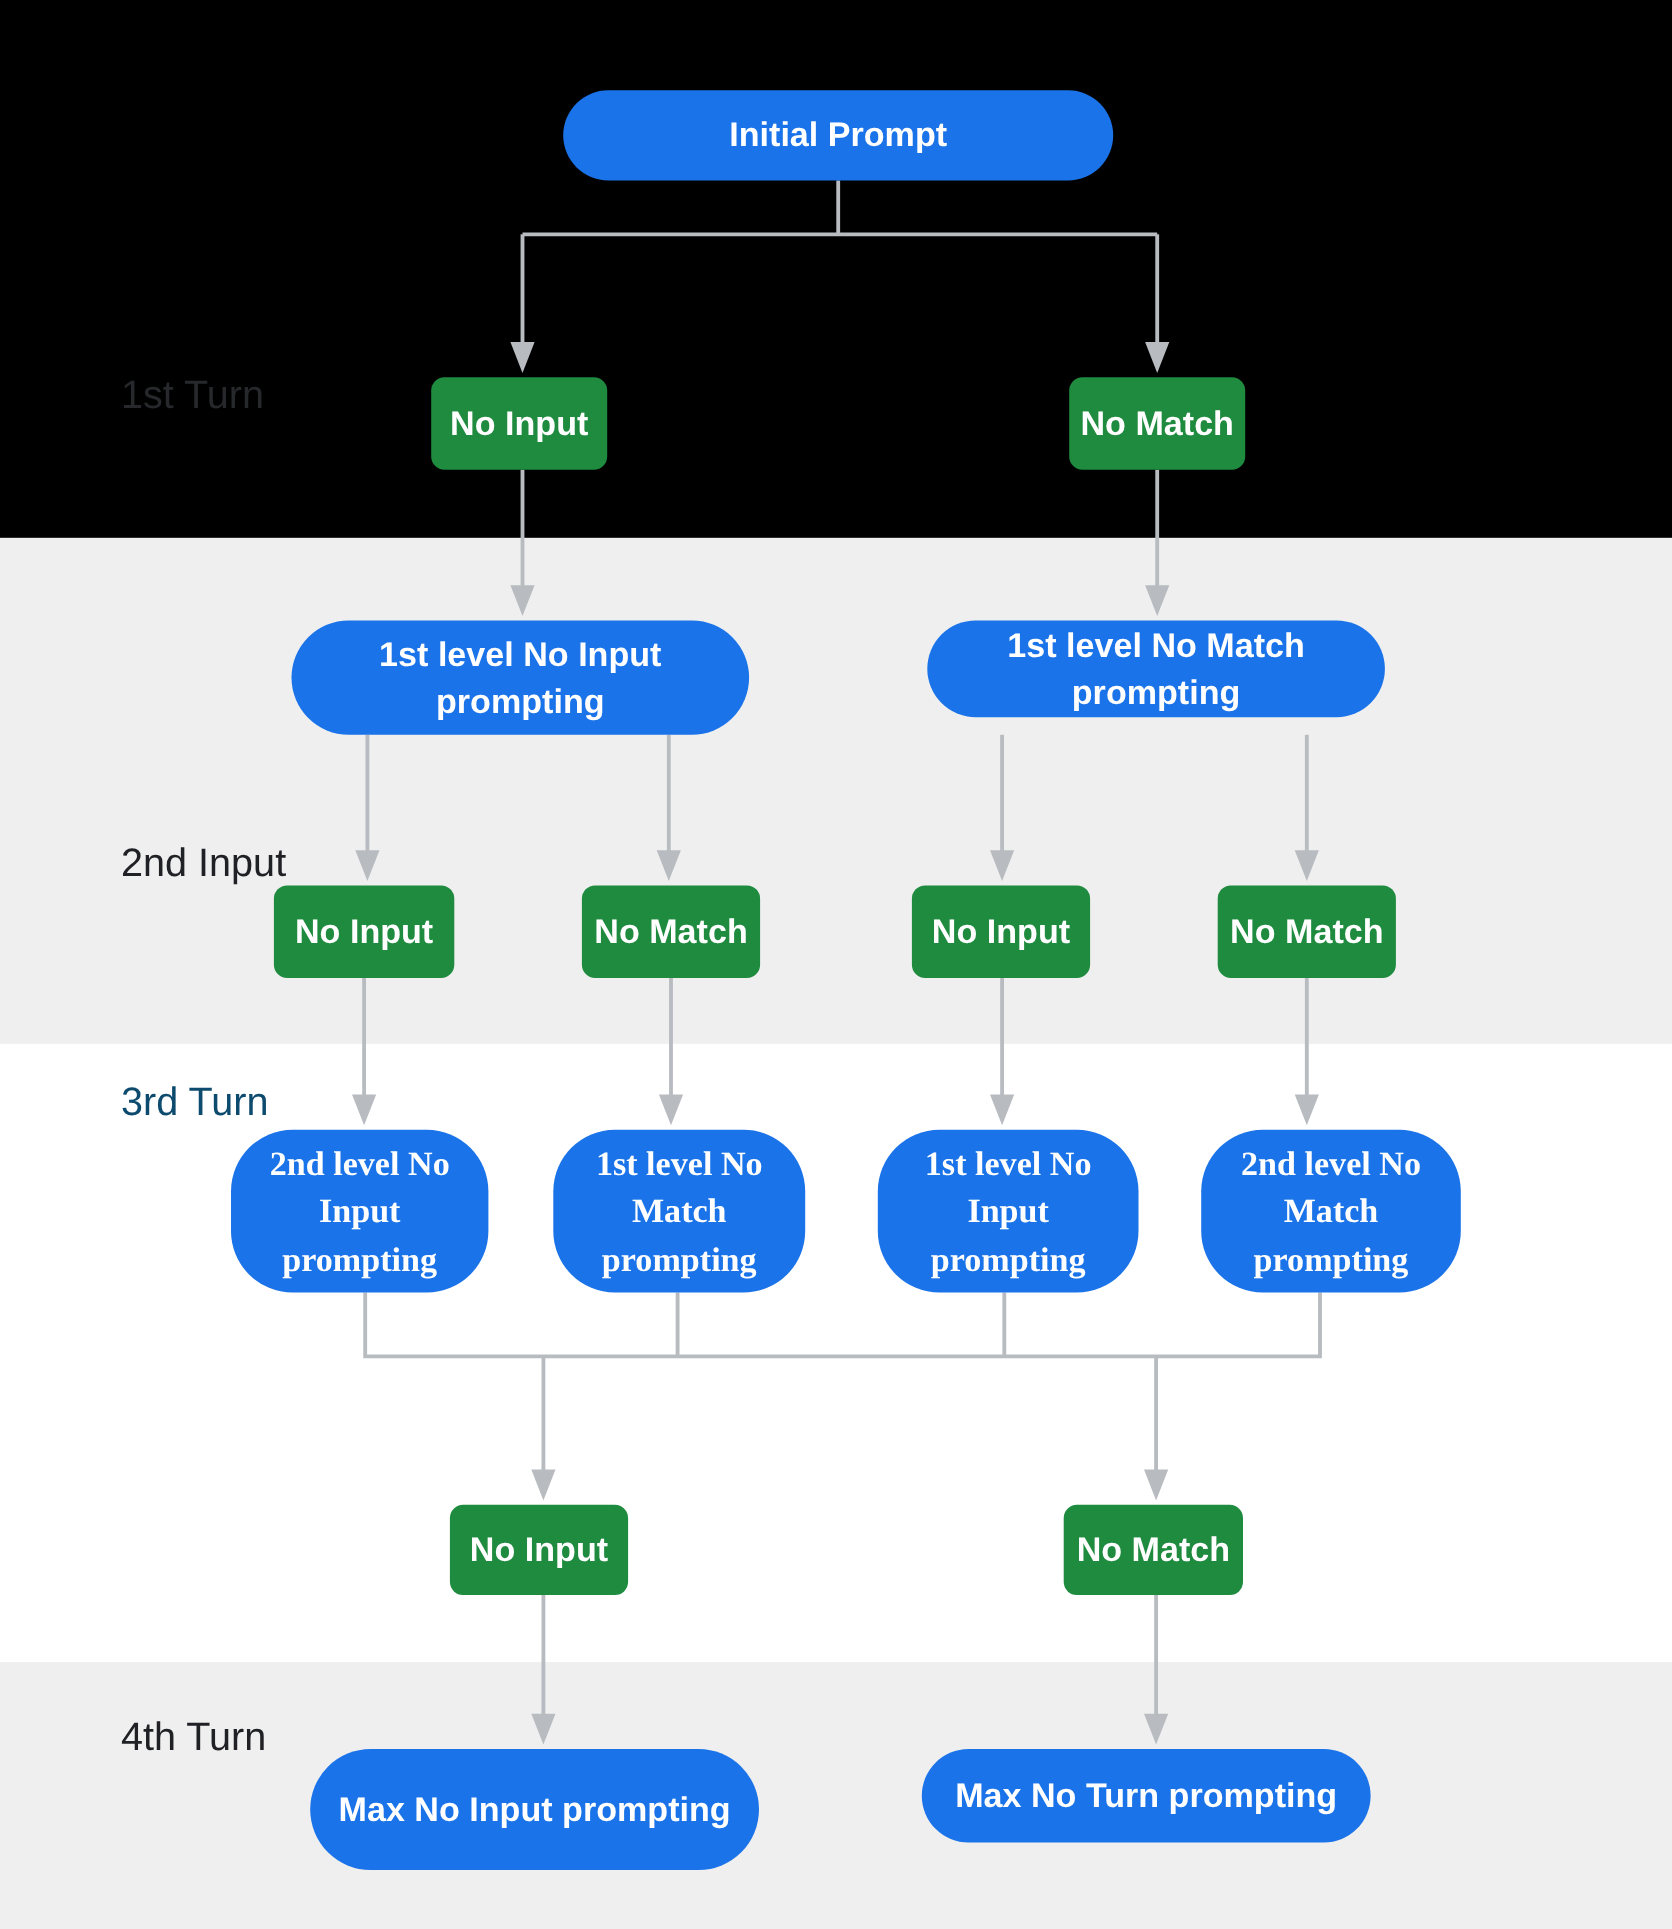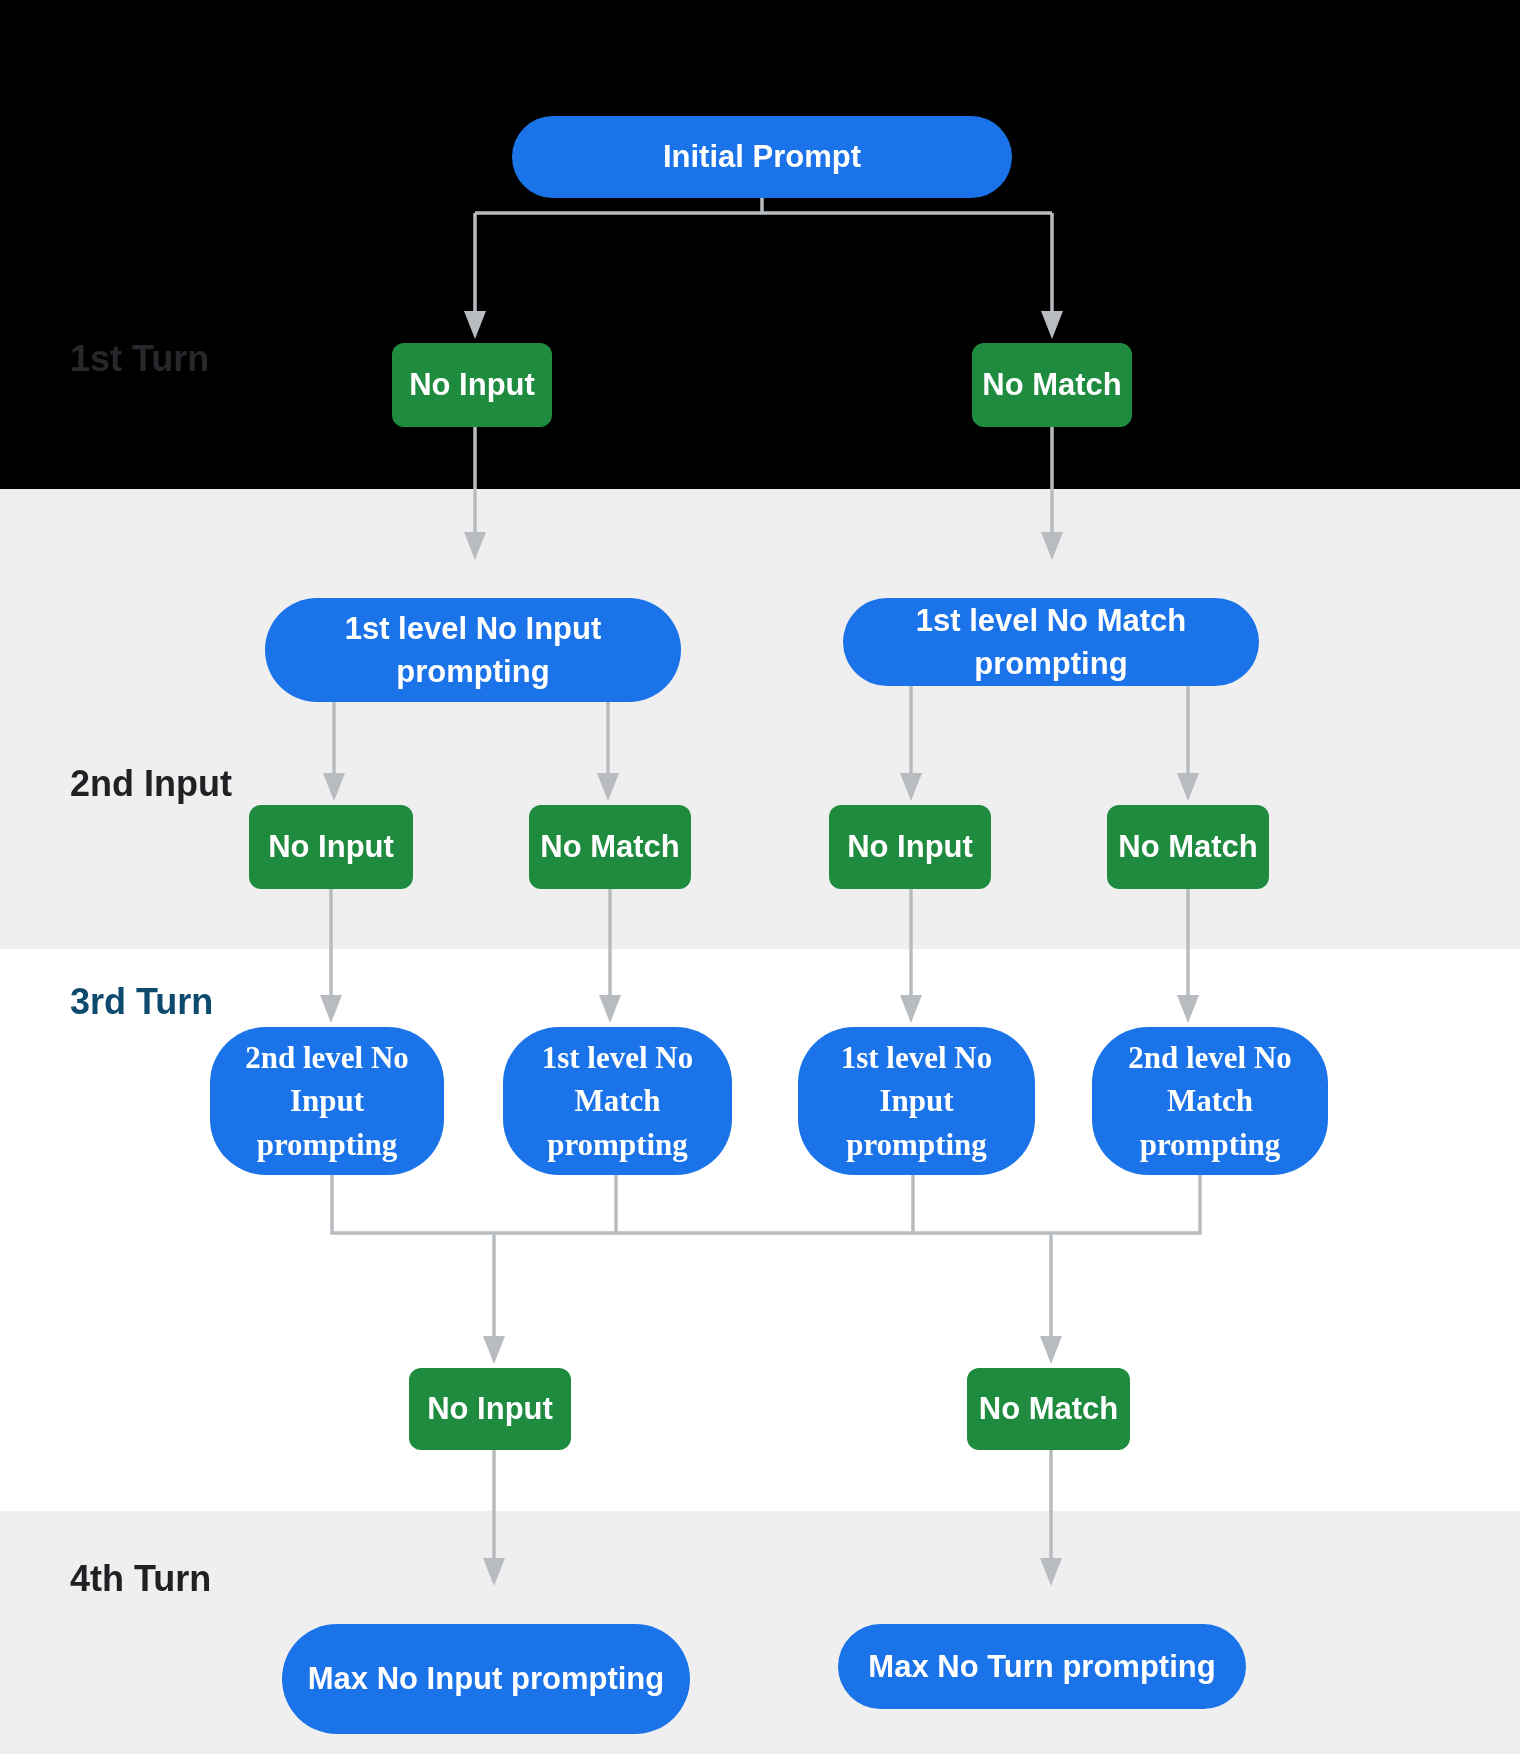--- a/index.html
+++ b/index.html
@@ -6,31 +6,32 @@
   #canvas{
     position:relative;
     width:1520px;height:1754px;
     overflow:hidden;
     font-family:"Liberation Sans","DejaVu Sans",sans-serif;
   }
   .band{position:absolute;left:0;width:100%;}
   #connectors{position:absolute;left:0;top:0;z-index:2;}
   .turn-label{
     position:absolute;z-index:3;
-    font-size:36px;font-weight:700;line-height:1;
+    font-size:36px;font-weight:400;line-height:1;
     white-space:nowrap;
+    margin-left:40px;
   }
   .node{
     position:absolute;z-index:4;
     display:flex;align-items:center;justify-content:center;
     text-align:center;color:#ffffff;
     font-weight:600;font-size:31px;line-height:1.4;
     white-space:pre-line;
   }
-  .prompt-pill{background:var(--blue);border-radius:999px;margin-top:34px;}
+  .prompt-pill{background:var(--blue);border-radius:999px;}
   .prompt-box{background:var(--blue);border-radius:56px;font-family:Liberation Serif, serif;}
   .event{background:var(--green);border-radius:12px;}
 </style>
 </head>
 <body>
 
 <div id="canvas">
     <div class="band" style="top: 0px; height: 489px; background: rgb(0, 0, 0);"></div>
     <div class="band" style="top: 489px; height: 460px; background: rgb(239, 239, 240);"></div>
     <div class="band" style="top: 949px; height: 562px; background: rgb(255, 255, 255);"></div>

